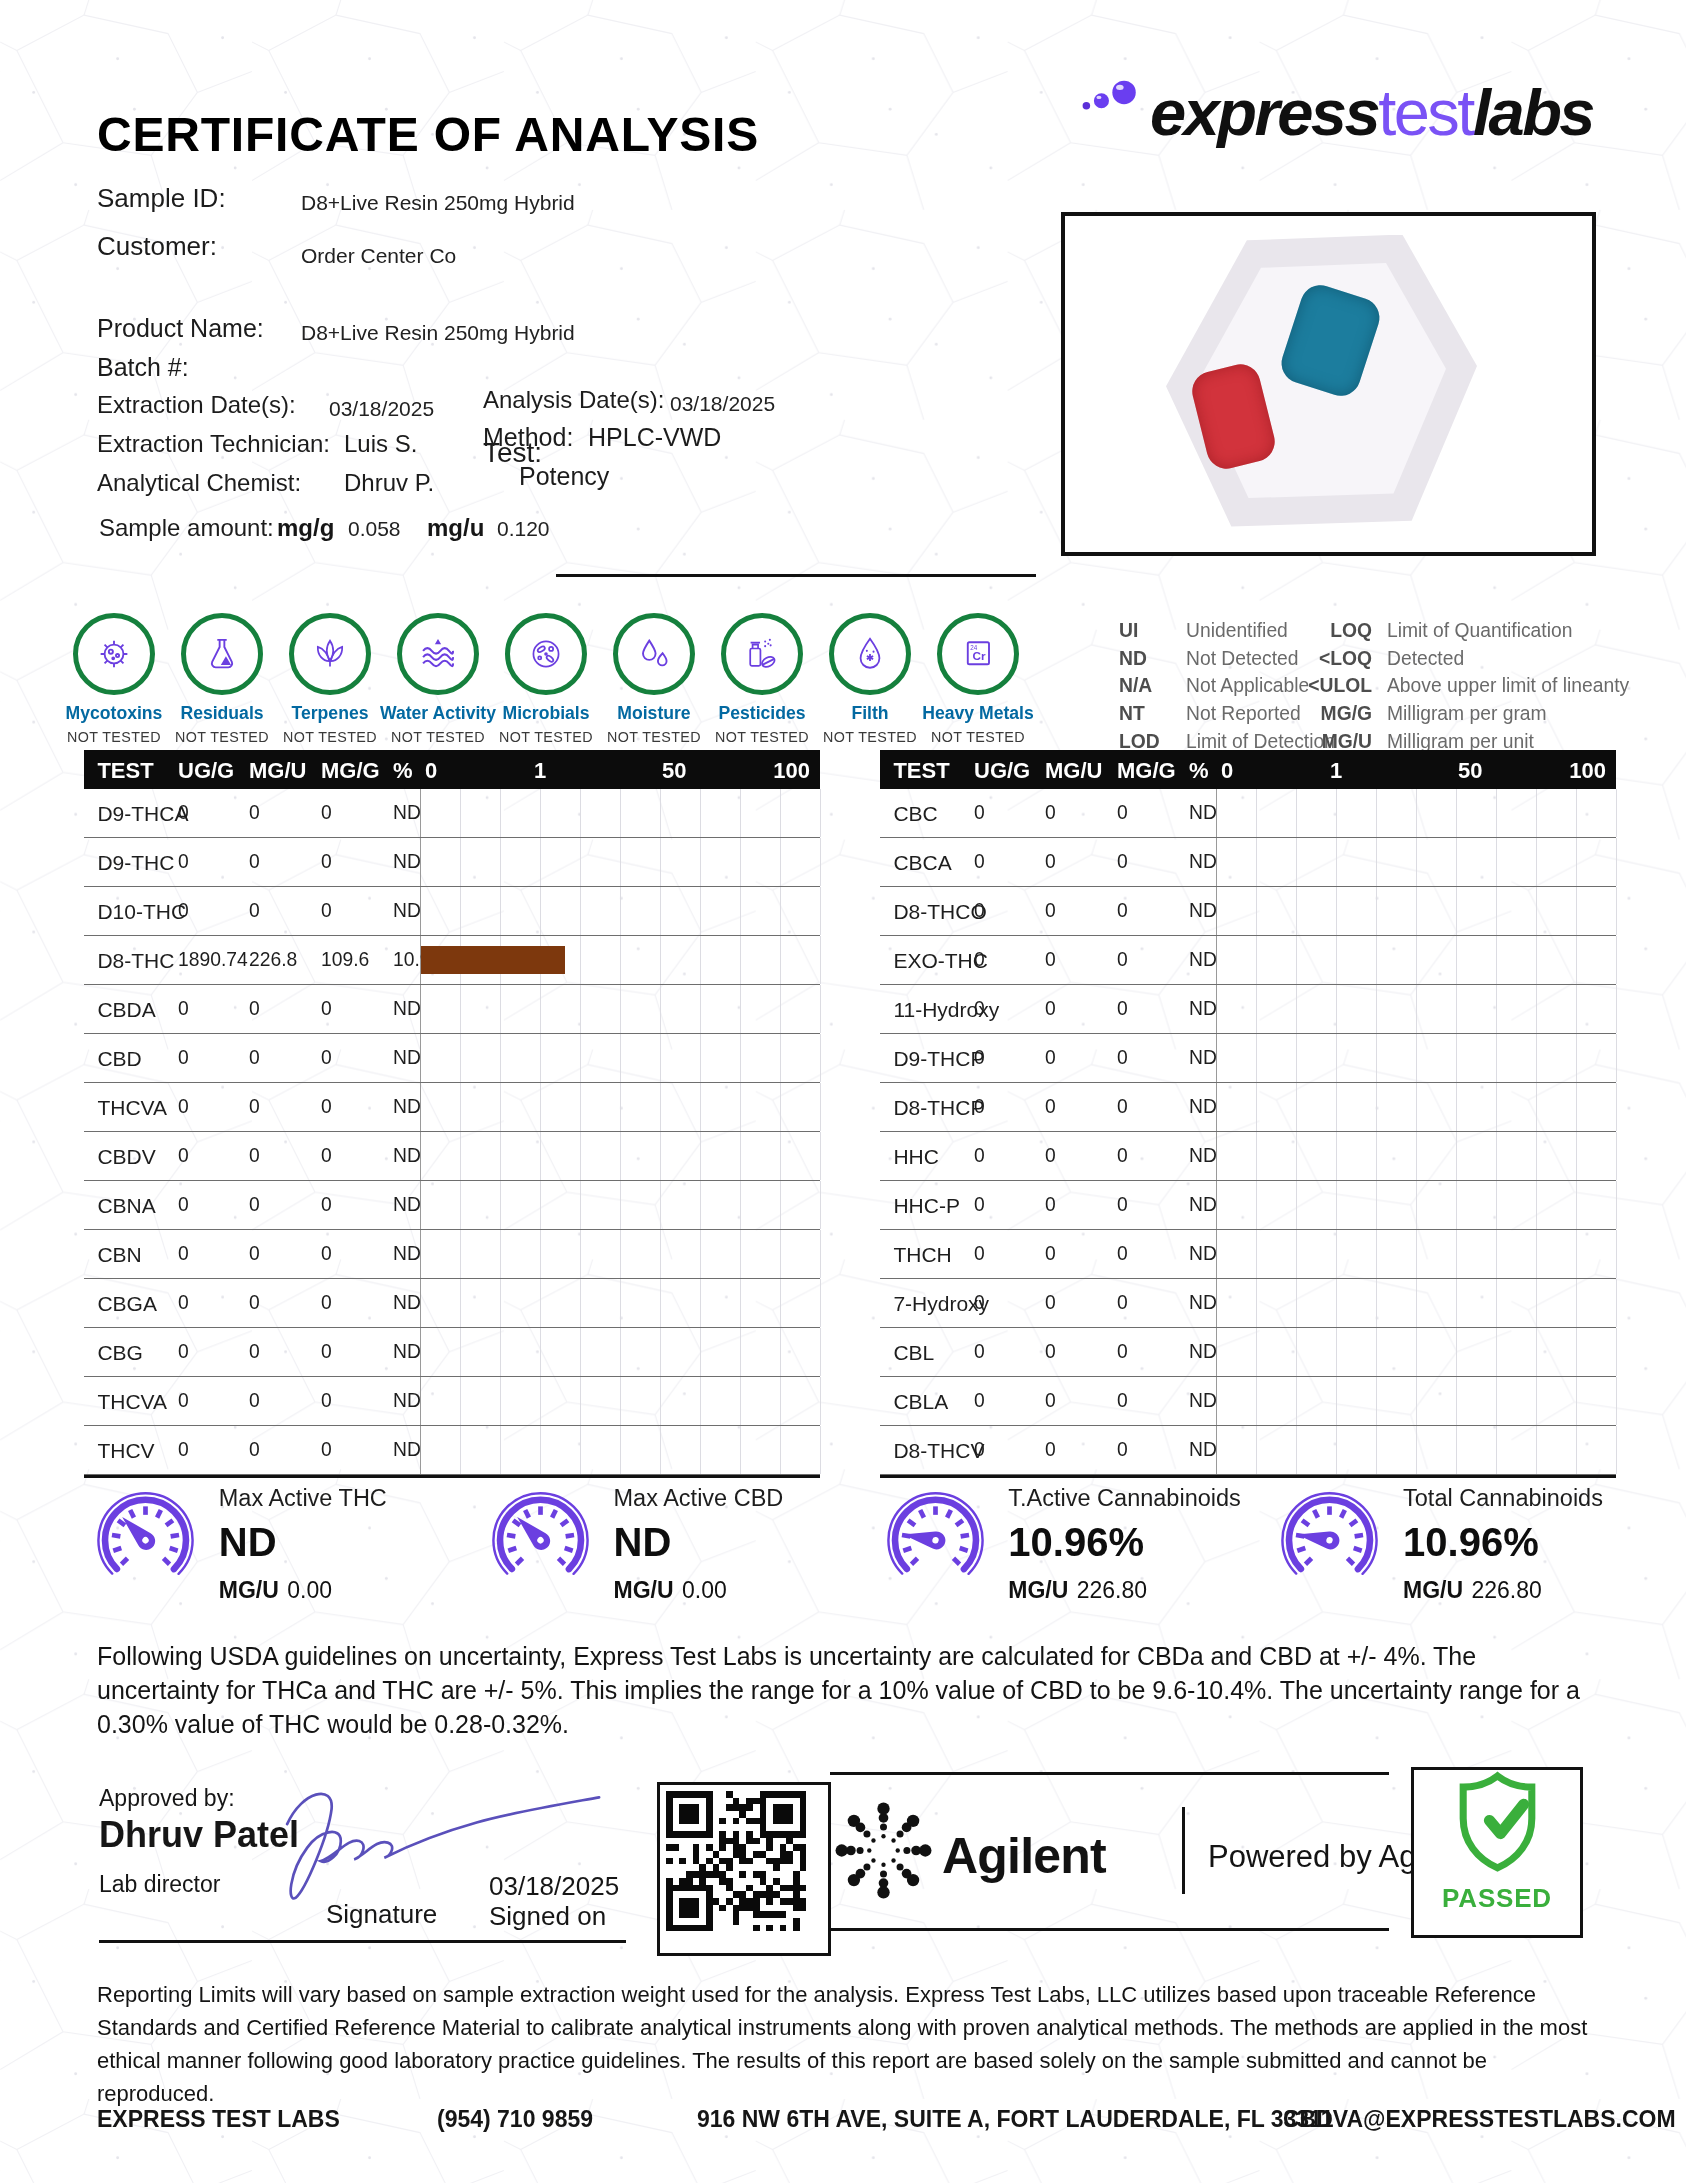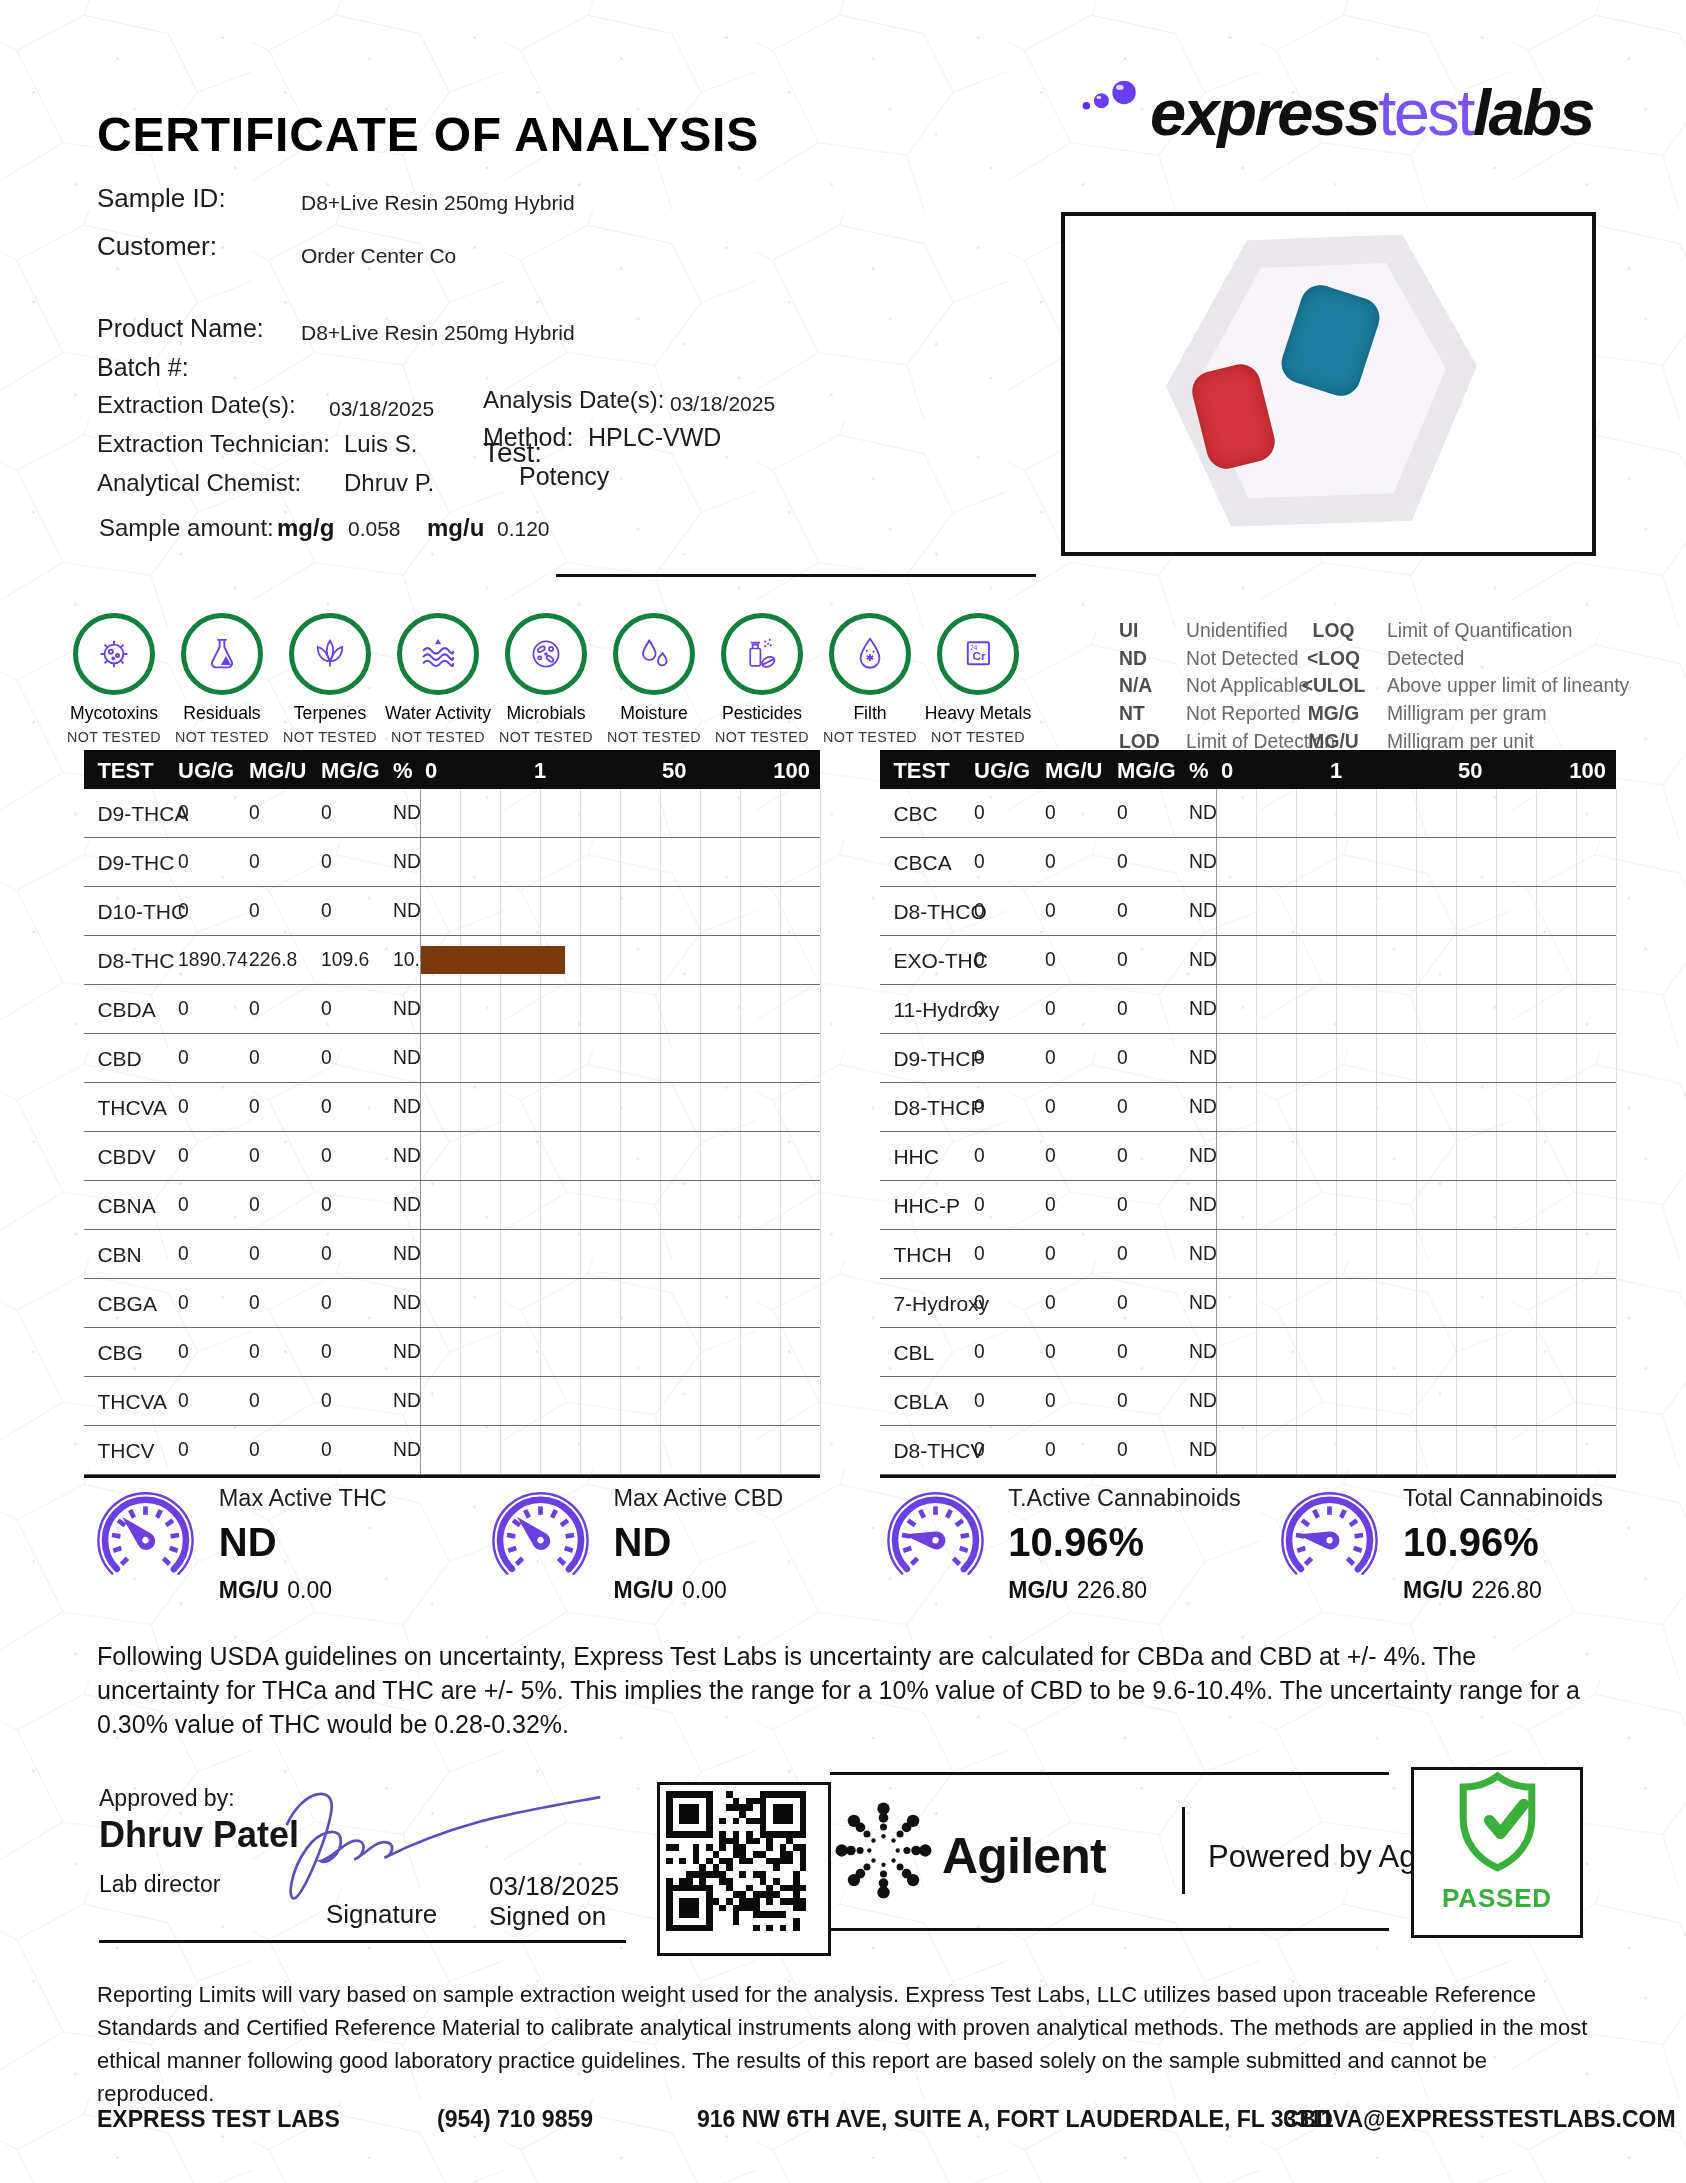--- a/index.html
+++ b/index.html
@@ -32,31 +32,31 @@
 
   
   .sec-title{left:97px;top:547px;font-size:35px;font-weight:bold;letter-spacing:0.4px;}
   .sec-line{left:556px;top:574px;width:480px;height:2.5px;background:#111;}
 
   
   .screening{left:60px;top:613px;display:flex;}
   .scr-item{width:108px;display:flex;flex-direction:column;align-items:center;}
   .scr-circle{width:72px;height:72px;border:5px solid #15803d;border-radius:50%;
               display:flex;align-items:center;justify-content:center;background:#fff;}
-  .scr-label{margin-top:7.6px;font-size:17.6px;font-weight:normal;color:#000000;white-space:nowrap;}
+  .scr-label{margin-top:7.6px;font-size:17.6px;font-weight:bold;color:#0369a1;white-space:nowrap;}
   .scr-status{margin-top:5px;font-size:14.3px;color:#3a3a3a;letter-spacing:0.4px;white-space:nowrap;}
 
   
   .legend{top:619px;font-size:19.3px;}
   .legend.l1{left:1119px;width:172px;}
   .legend.l2{left:1295px;width:306px;}
   .lg-row{display:flex;margin-bottom:4.2px;line-height:23.5px;gap:15px;}
   .lg-abbr{font-weight:bold;color:#4d4d4d;flex:0 0 auto;}
   .l1 .lg-abbr{width:52px;}
-  .l2 .lg-abbr{width:77px;text-align:center;}
+  .l2 .lg-abbr{width:77px;text-align:right;}
   .lg-def{color:#6a6a6a;white-space:nowrap;}
 
   
   .tbl{width:736px;background:transparent;border-bottom:3.4px solid #111;}
   .tbl.left{left:84px;top:750px;}
   .tbl.right{left:880px;top:750px;}
   .tbl-head{position:relative;height:39px;background:#0c0c0c;color:#fff;}
   .tbl-head span{position:absolute;top:7.6px;font-size:22px;font-weight:bold;}
   .trow{position:relative;height:48px;border-bottom:1.7px solid #6e6e6e;}
   .trow span{position:absolute;top:12.6px;font-size:19.3px;color:#1e1e1e;}

